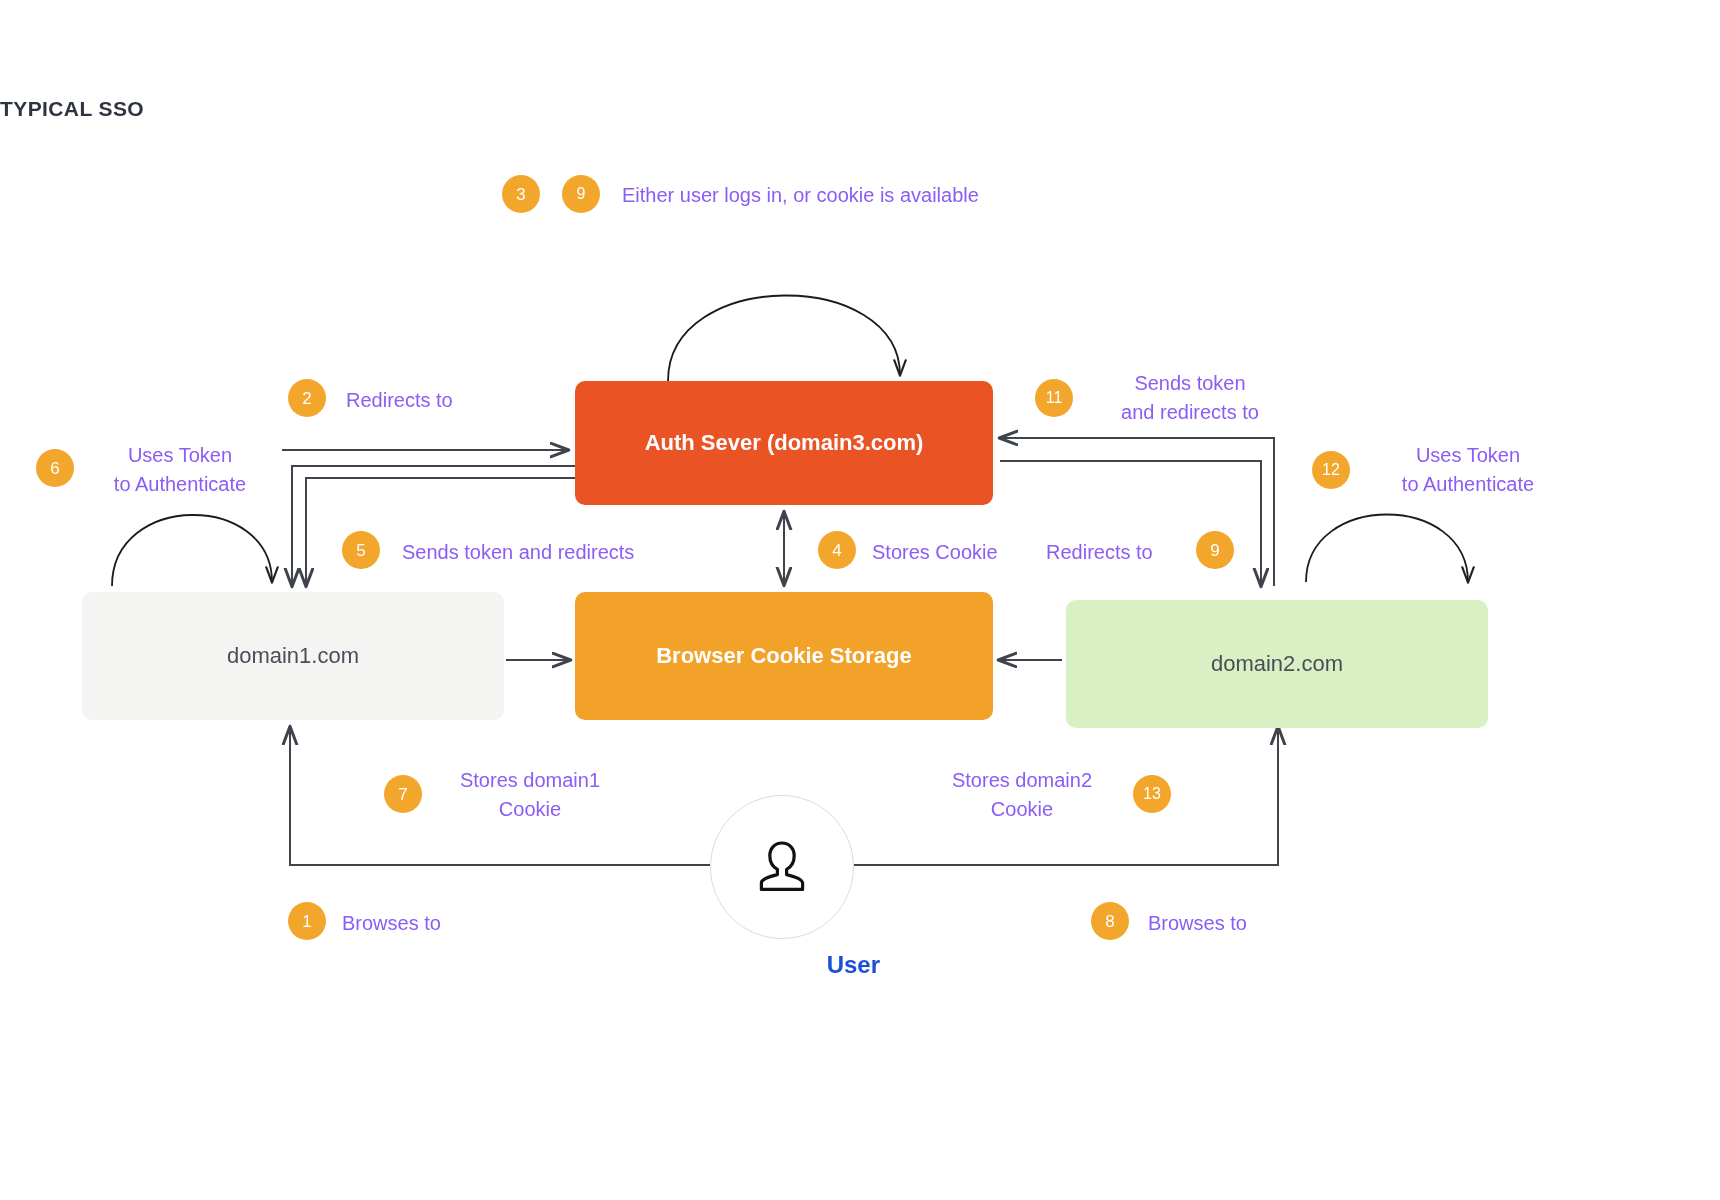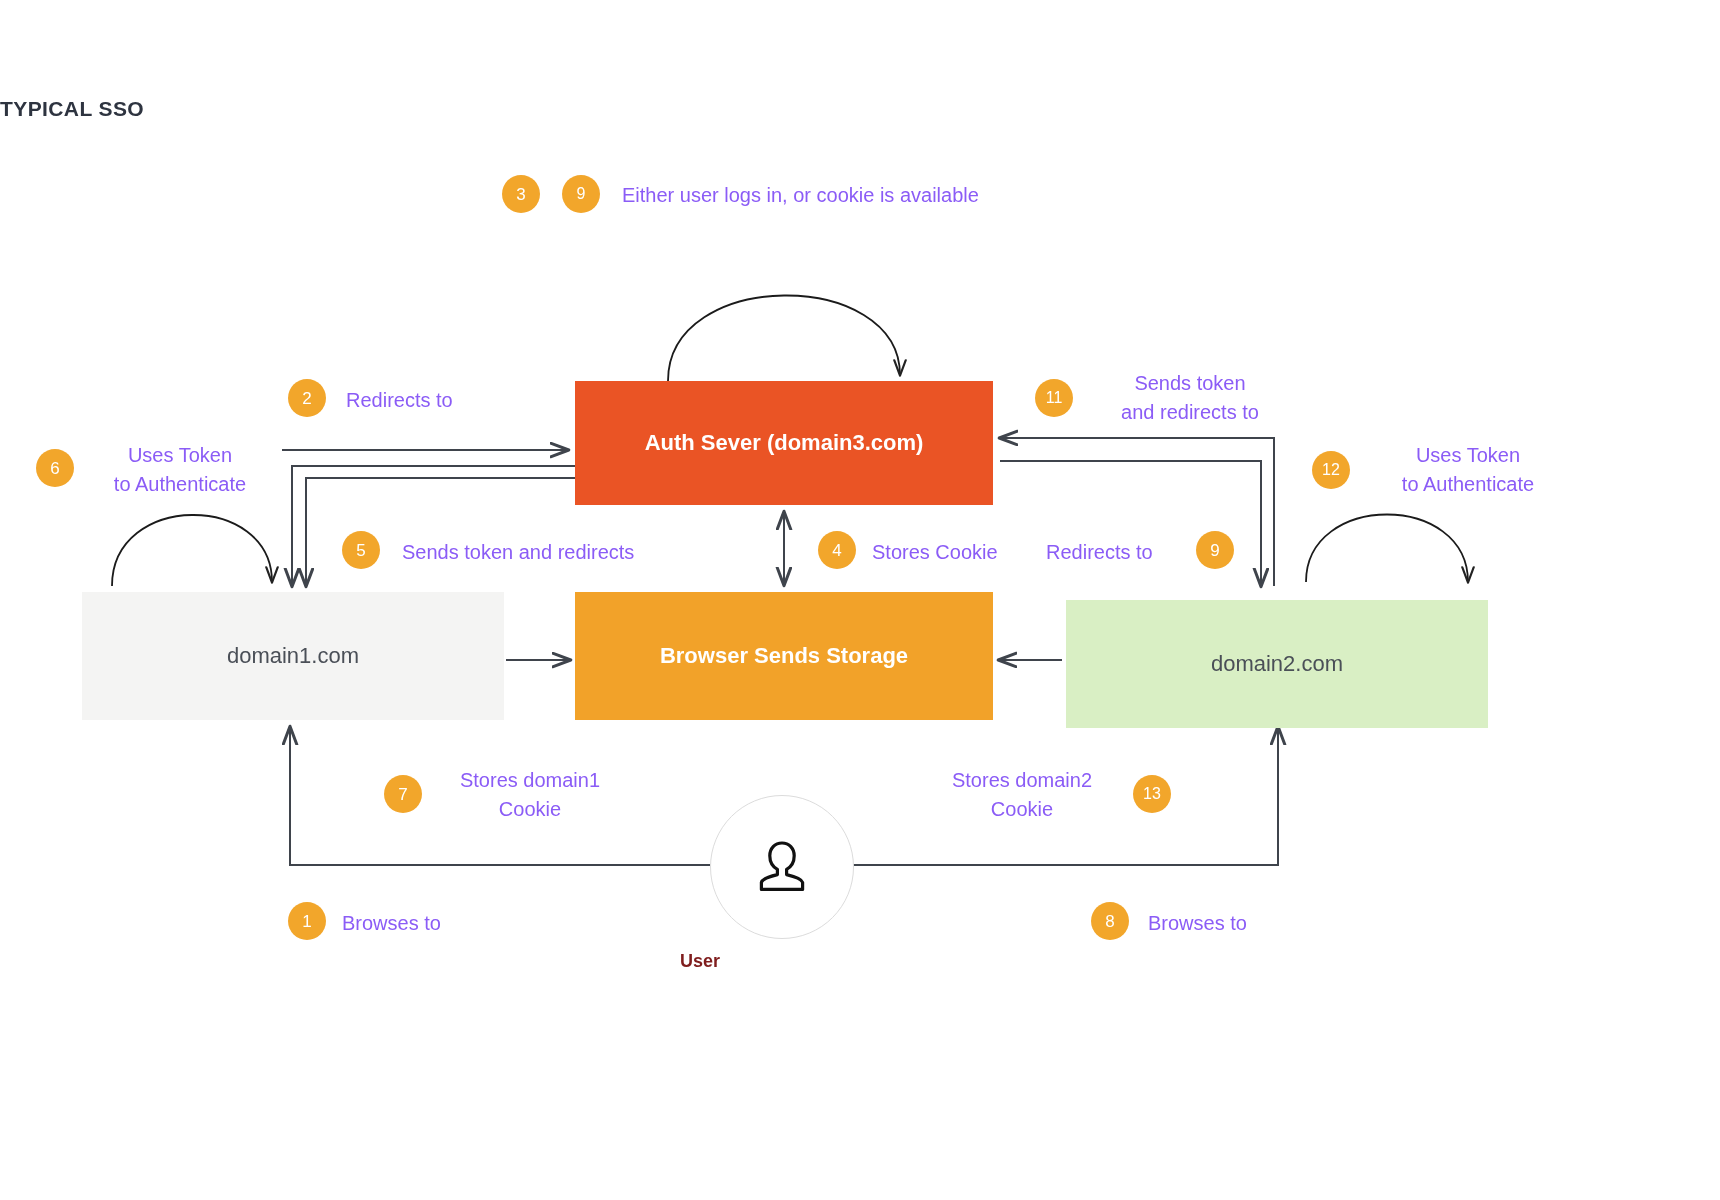--- a/index.html
+++ b/index.html
@@ -9,21 +9,21 @@
   #canvas{position:relative;width:1720px;height:1200px;overflow:hidden;background:#fff;}
   #wires{position:absolute;left:0;top:0;width:1720px;height:1200px;pointer-events:none;}
 
   .abs{position:absolute;}
 
   
   #title{left:0;top:97px;width:1560px;text-align:left;font-size:21px;font-weight:bold;
          letter-spacing:.4px;color:#2e3440;}
 
   
-  .node{position:absolute;border-radius:0;display:flex;align-items:center;justify-content:center;
+  .node{position:absolute;border-radius:10px;display:flex;align-items:center;justify-content:center;
         text-align:center;box-sizing:border-box;}
   .node-label{font-size:22px;line-height:1.25;}
   .node-strong .node-label{font-weight:bold;color:#ffffff;}
   .node-plain .node-label{font-weight:normal;color:#4a4f57;}
 
   #auth-node{left:575px;top:381px;width:418px;height:124px;background:#ea5425;}
   #d1-node{left:82px;top:592px;width:422px;height:128px;background:#f4f4f3;}
   #cookie-node{left:575px;top:592px;width:418px;height:128px;background:#f2a229;}
   #d2-node{left:1066px;top:592px;width:422px;height:128px;background:#d9efc4;margin-top:8px;}
 
@@ -35,22 +35,22 @@
 
   
   .cap{position:absolute;color:#8b5cf6;font-size:20px;line-height:1.45;white-space:pre-line;}
   .cap.c{text-align:center;}
   .cap.l{text-align:left;}
 
   
   #user-circle{position:absolute;left:710px;top:795px;width:142px;height:142px;border-radius:50%;
                border:1px solid #dcdcdc;background:#fff;display:flex;align-items:center;
                justify-content:center;}
-  #user-caption{position:absolute;left:680px;top:951px;width:200px;text-align:left;
-                font-size:18px;font-weight:bold;color:#7f1d1d;}
+  #user-caption{position:absolute;left:680px;top:951px;width:200px;text-align:right;
+                font-size:24px;font-weight:bold;color:#1d4ed8;}
 </style>
 </head>
 <body>
 
 <div id="canvas">
 
   <svg id="wires" viewBox="0 0 1720 1200" xmlns="http://www.w3.org/2000/svg">
     <defs>
       <marker id="ah" markerWidth="12" markerHeight="12" refX="9.2" refY="4" orient="auto" markerUnits="strokeWidth">
         <path d="M0.5,0.6 L9.6,4 L0.5,7.4" fill="none" stroke="#3f444c" stroke-width="1.5" stroke-linecap="round" stroke-linejoin="round"></path>
@@ -94,21 +94,21 @@
 
   <div class="node node-strong" id="auth-node">
     <span class="node-label">Auth Sever (domain3.com)</span>
   </div>
 
   <div class="node node-plain" id="d1-node">
     <span class="node-label">domain1.com</span>
   </div>
 
   <div class="node node-strong" id="cookie-node">
-    <span class="node-label">Browser Sends Storage</span>
+    <span class="node-label">Browser Cookie Storage</span>
   </div>
 
   <div class="node node-plain" id="d2-node">
     <span class="node-label">domain2.com</span>
   </div>
 
   <div id="user-circle">
     <svg width="54" height="62" viewBox="0 0 54 62">
       <path d="M27 7 C34.2 7 39.2 12.6 39.2 19.8 C39.2 26.4 35.6 31.2 31.6 33.4
                L31.6 38.6 C38.4 40.2 46.6 42.6 47.6 46.4 L47.6 53.4 L6.4 53.4 L6.4 46.4

